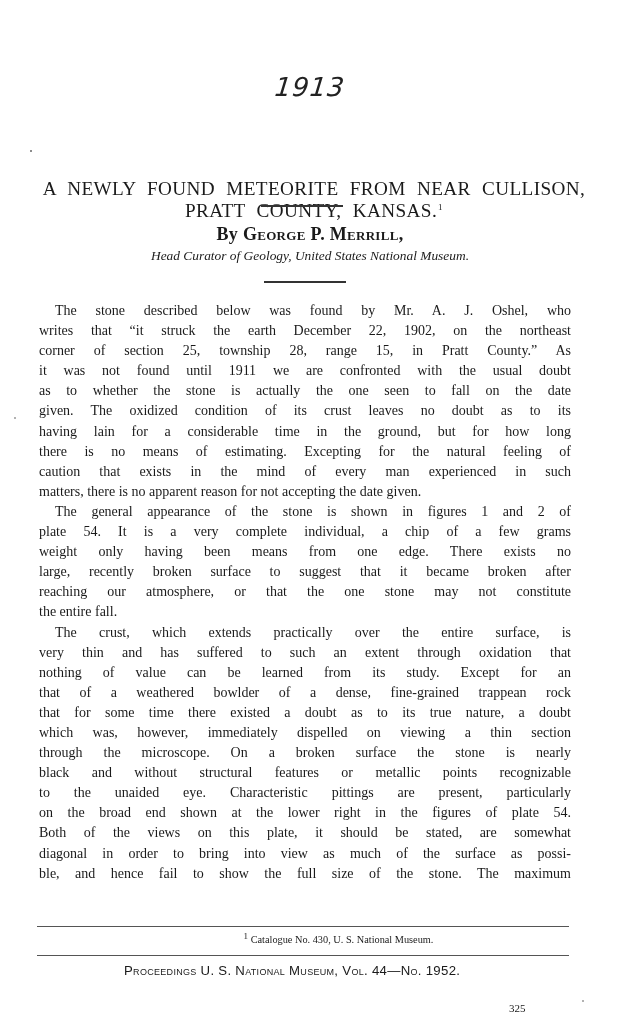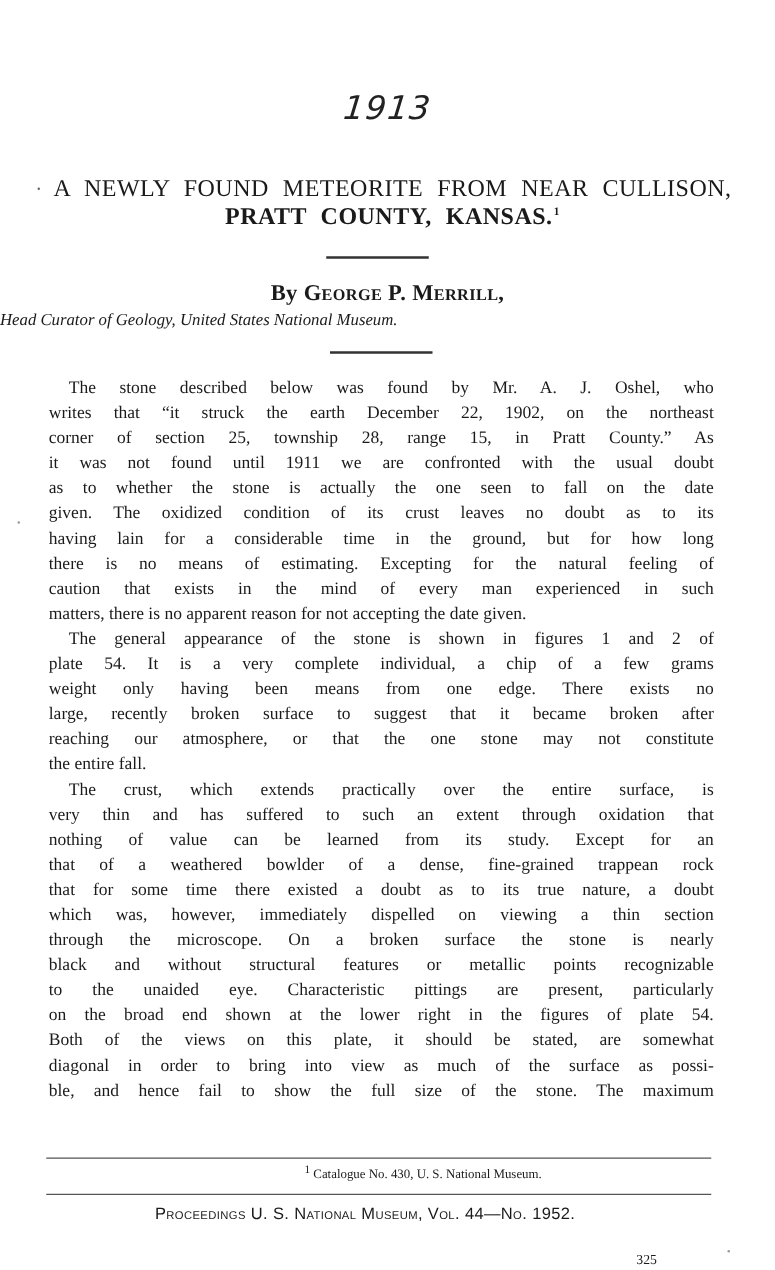--- a/index.html
+++ b/index.html
@@ -6,32 +6,32 @@
     body { width: 620px; height: 1016px; position: relative; overflow: hidden;
            font-family: "Liberation Serif", "DejaVu Serif", serif; color: #1a1a1a; }
     .page { position: absolute; left: 0; top: 0; width: 620px; height: 1016px; }
 
     .handwritten { position: absolute; left: 0; width: 620px; top: 72px; text-align: center;
                    font-family: "DejaVu Sans", sans-serif; font-size: 26px; font-weight: normal;
                    font-style: italic; letter-spacing: 1px; color: #222; transform: skewX(-6deg); }
 
     .title-block { position: absolute; left: 30px; width: 568px; top: 141px; text-align: center;
                    font-size: 19.2px; line-height: 22px; letter-spacing: 0.4px; word-spacing: 6px; }
-    .title-block .line1 { display: block; white-space: nowrap; }
-    .title-block .line2 { display: block; white-space: nowrap; font-weight: bold; }
+    .title-block .line1 { display: block; white-space: nowrap; margin-top: 37px; }
+    .title-block .line2 { display: block; white-space: nowrap; }
     .stray-dot { position: absolute; left: 30px; top: 150px; width: 2px; height: 2px; background: #666; border-radius: 50%; }
     sup.fn { font-size: 9px; vertical-align: super; line-height: 0; margin-left: 1px; }
 
     .rule-short { position: absolute; height: 1.5px; background: #333; }
     .rule-1 { left: 261px; top: 205px; width: 82px; }
     .rule-2 { left: 264px; top: 281px; width: 82px; }
 
     .byline { position: absolute; left: 0; width: 620px; top: 224px; text-align: center; font-size: 18px; letter-spacing: 0.3px; font-weight: bold; }
     .byline .sc { font-variant: small-caps; }
-    .affil { position: absolute; left: 0; width: 620px; top: 248px; font-size: 13.4px; font-style: italic; }
+    .affil { position: absolute; left: 0; width: 620px; top: 248px; text-align: center; font-size: 13.4px; font-style: italic; }
 
     .body-text { position: absolute; left: 39px; width: 532px; top: 301px;
                  font-size: 14px; line-height: 20.1px; text-align: justify; }
     .body-text .ln { display: block; white-space: nowrap; text-align: justify; text-align-last: justify; height: 20.1px; }
     .body-text .ln.last { text-align-last: left; }
     .body-text .ln.indent { padding-left: 16px; }
 
     .rule-long { position: absolute; left: 37px; width: 532px; height: 1.2px; background: #555; }
     .rule-3 { top: 926px; }
     .rule-4 { top: 955px; }

